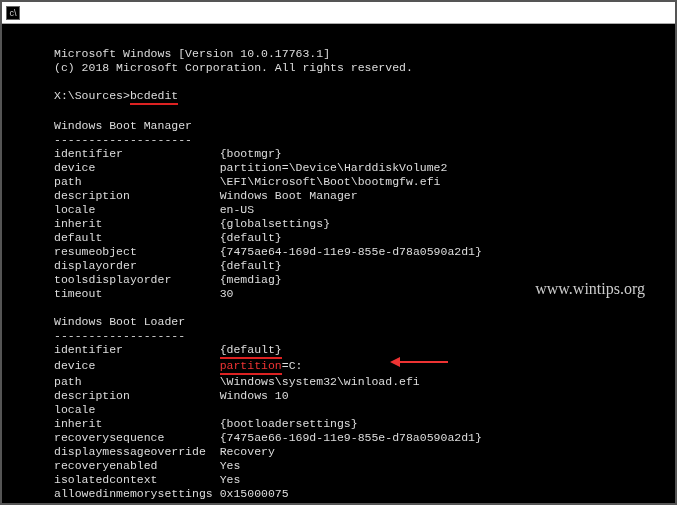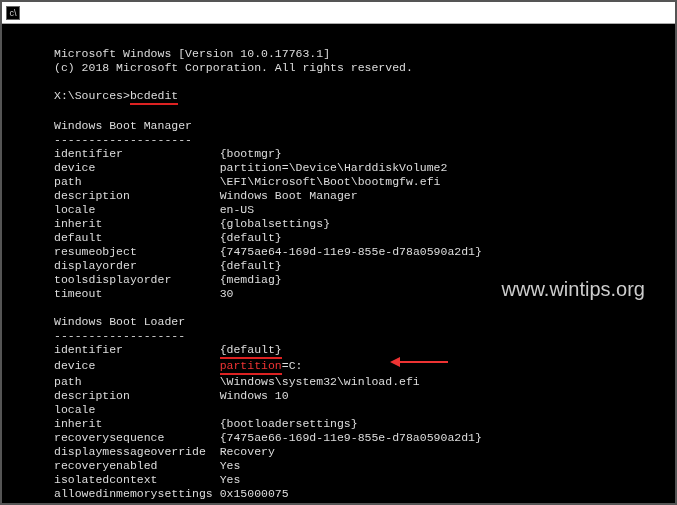--- a/index.html
+++ b/index.html
@@ -3,21 +3,21 @@
 <meta charset="utf-8">
 <style>
   * { box-sizing: border-box; margin: 0; padding: 0; }
   body { background: #888; font-family: Consolas, "Courier New", monospace; width: 677px; height: 505px; overflow: hidden; }
   .window { width: 677px; height: 505px; border: 2px solid #555; background: #000; display: flex; flex-direction: column; }
   .titlebar { background: #fff; height: 22px; display: flex; align-items: center; padding: 0 4px; font-size: 11px; font-family: "Segoe UI", Tahoma, sans-serif; color: #333; border-bottom: 1px solid #aaa; }
   .titlebar .cmd-icon { width: 14px; height: 14px; background: #000; color: #ccc; font-size: 9px; display: inline-flex; align-items: center; justify-content: center; margin-right: 6px; border: 1px solid #666; }
   .console { flex: 1; background: #000; color: #ddd; font-size: 11.5px; line-height: 14px; padding: 9px 4px; white-space: pre; position: relative; overflow: hidden; margin-left: 48px; }
   .underline-red { border-bottom: 2px solid #d22; display: inline-block; }
   .hl-red { color: #e33; }
-  .watermark { position: absolute; right: 30px; top: 258px; color: #ccc; font-family: Liberation Sans, sans-serif; font-size: 20px; pointer-events: none; }
+  .watermark { position: absolute; right: 30px; top: 258px; color: #ccc; font-family: Liberation Serif, serif; font-size: 16px; pointer-events: none; }
   .arrow { position: absolute; left: 348px; top: 337px; width: 50px; height: 2px; background: #e33; }
   .arrow::before { content: ""; position: absolute; left: -8px; top: -4px; border-right: 10px solid #e33; border-top: 5px solid transparent; border-bottom: 5px solid transparent; }
   .row { white-space: pre; }
 </style>
 </head>
 <body>
 
 <div class="window">
   <div class="titlebar">
     <span class="cmd-icon">c\</span>

